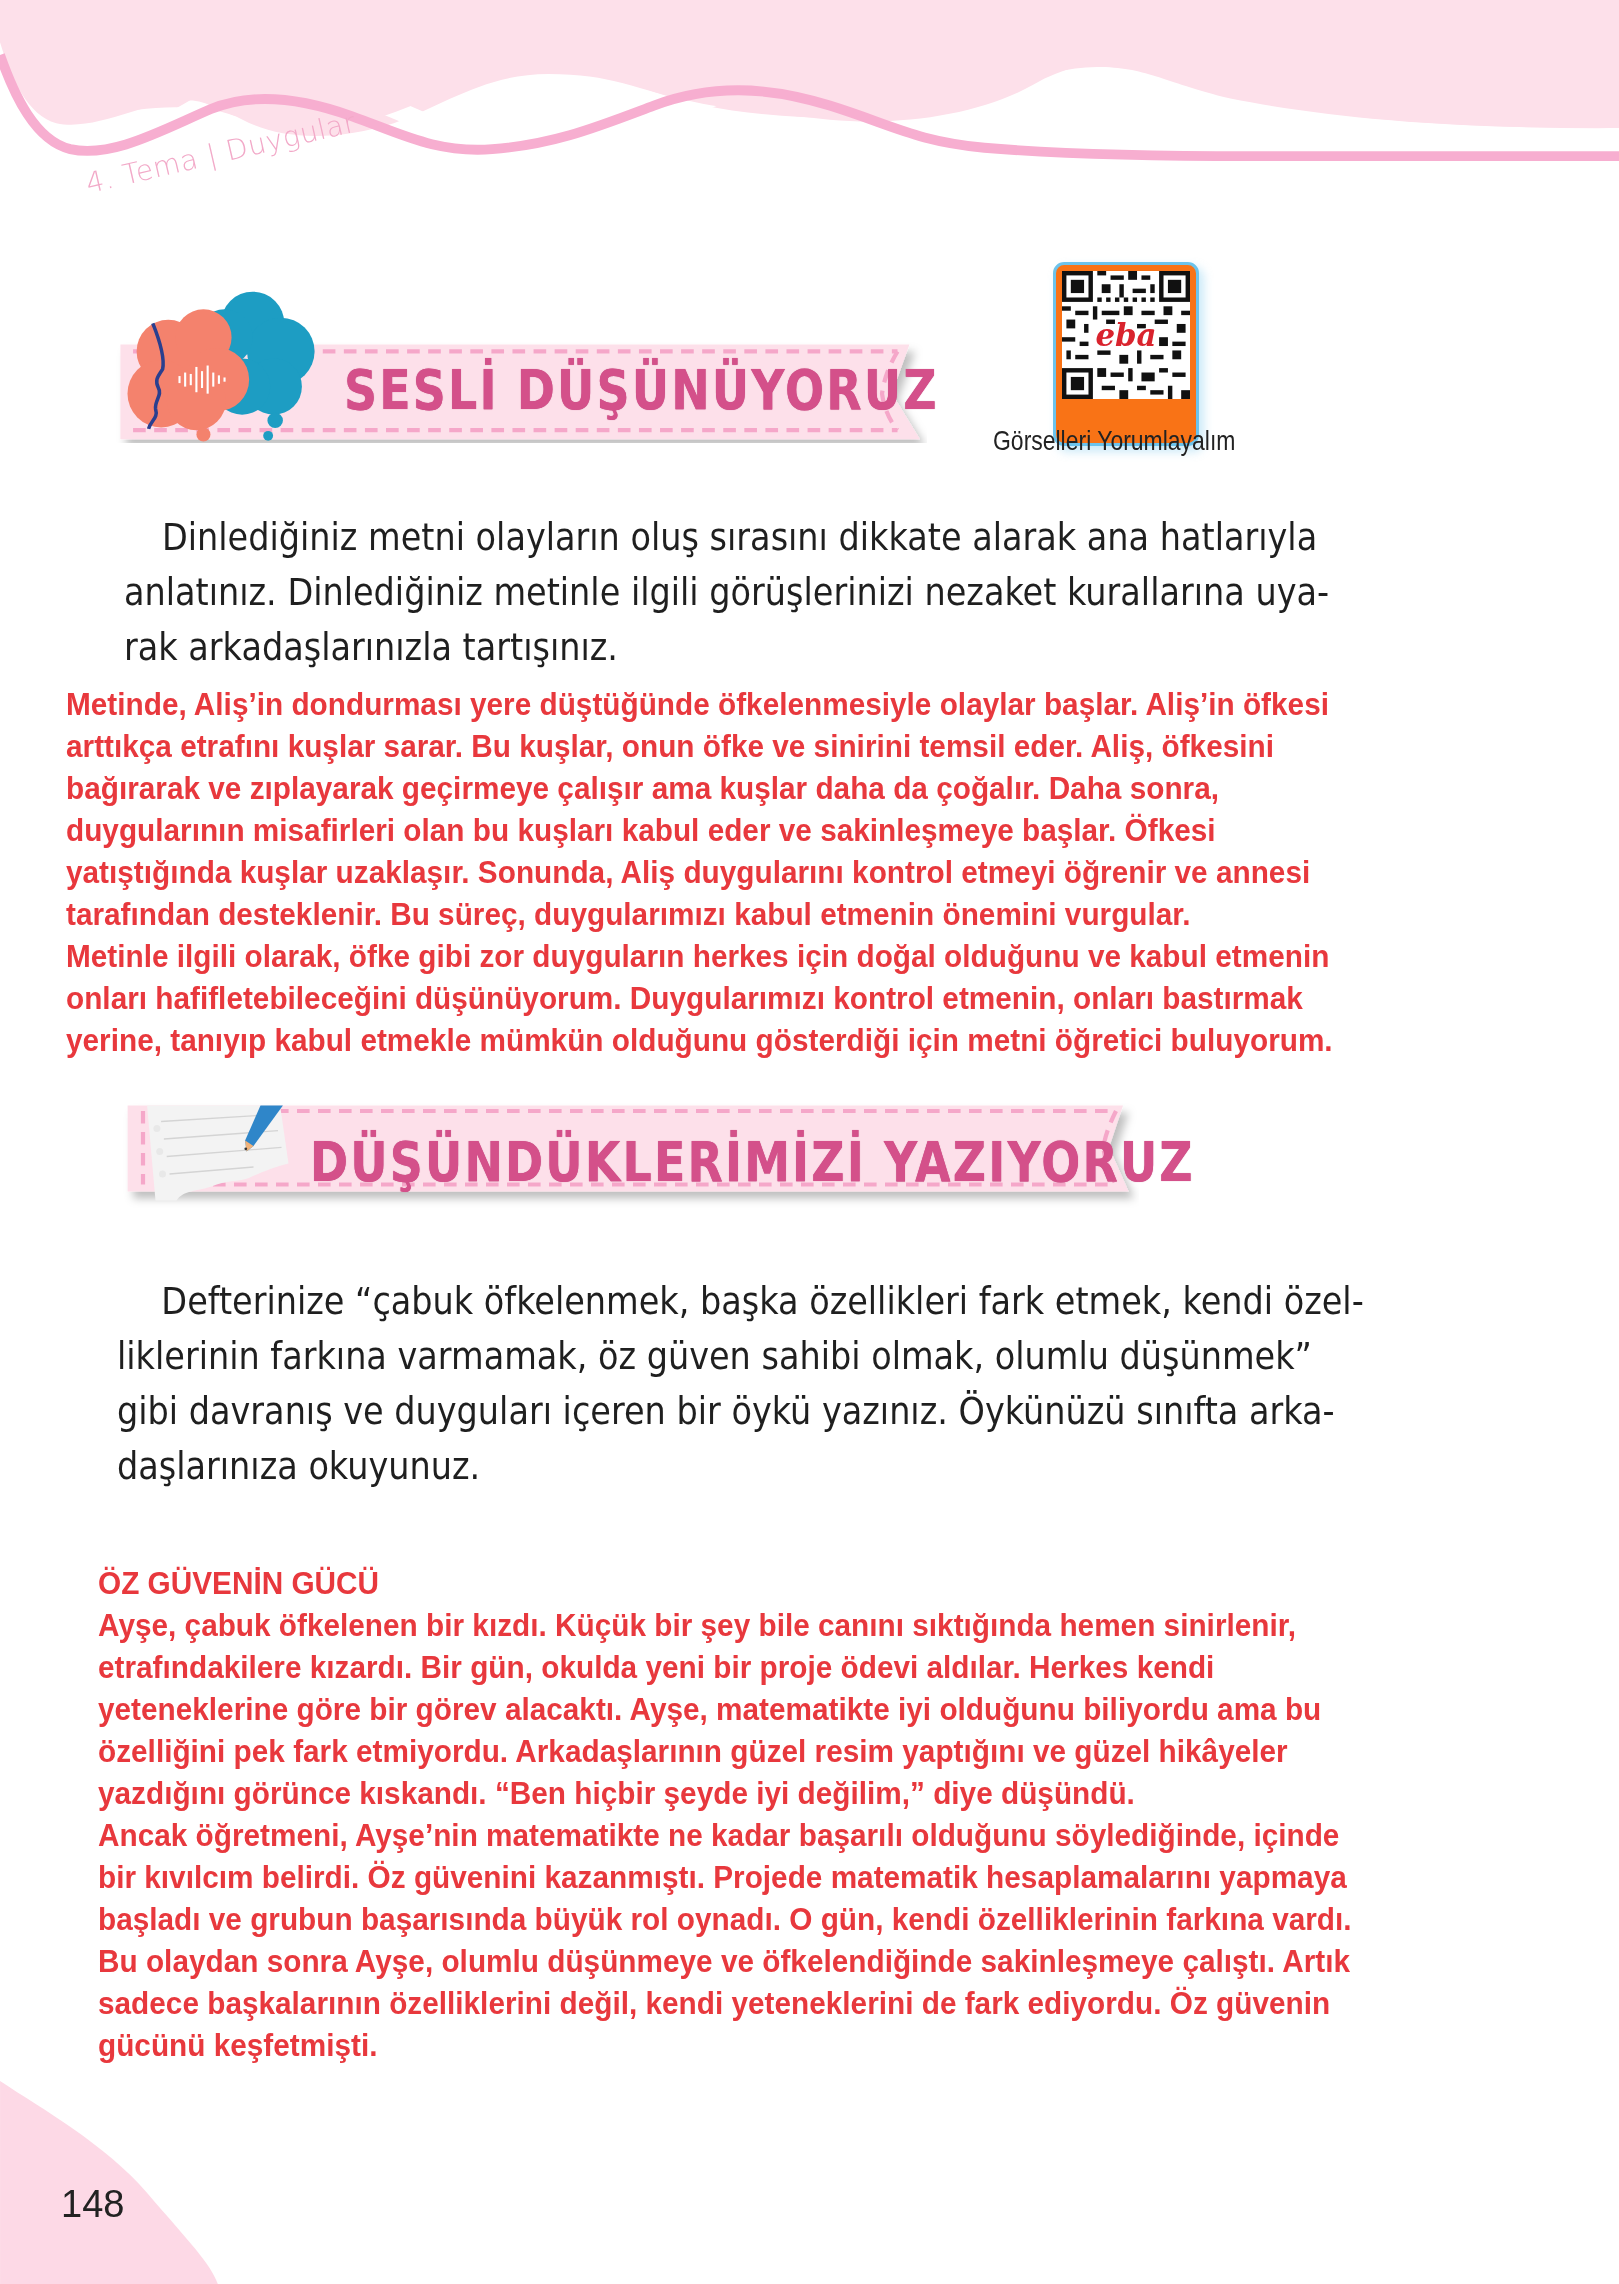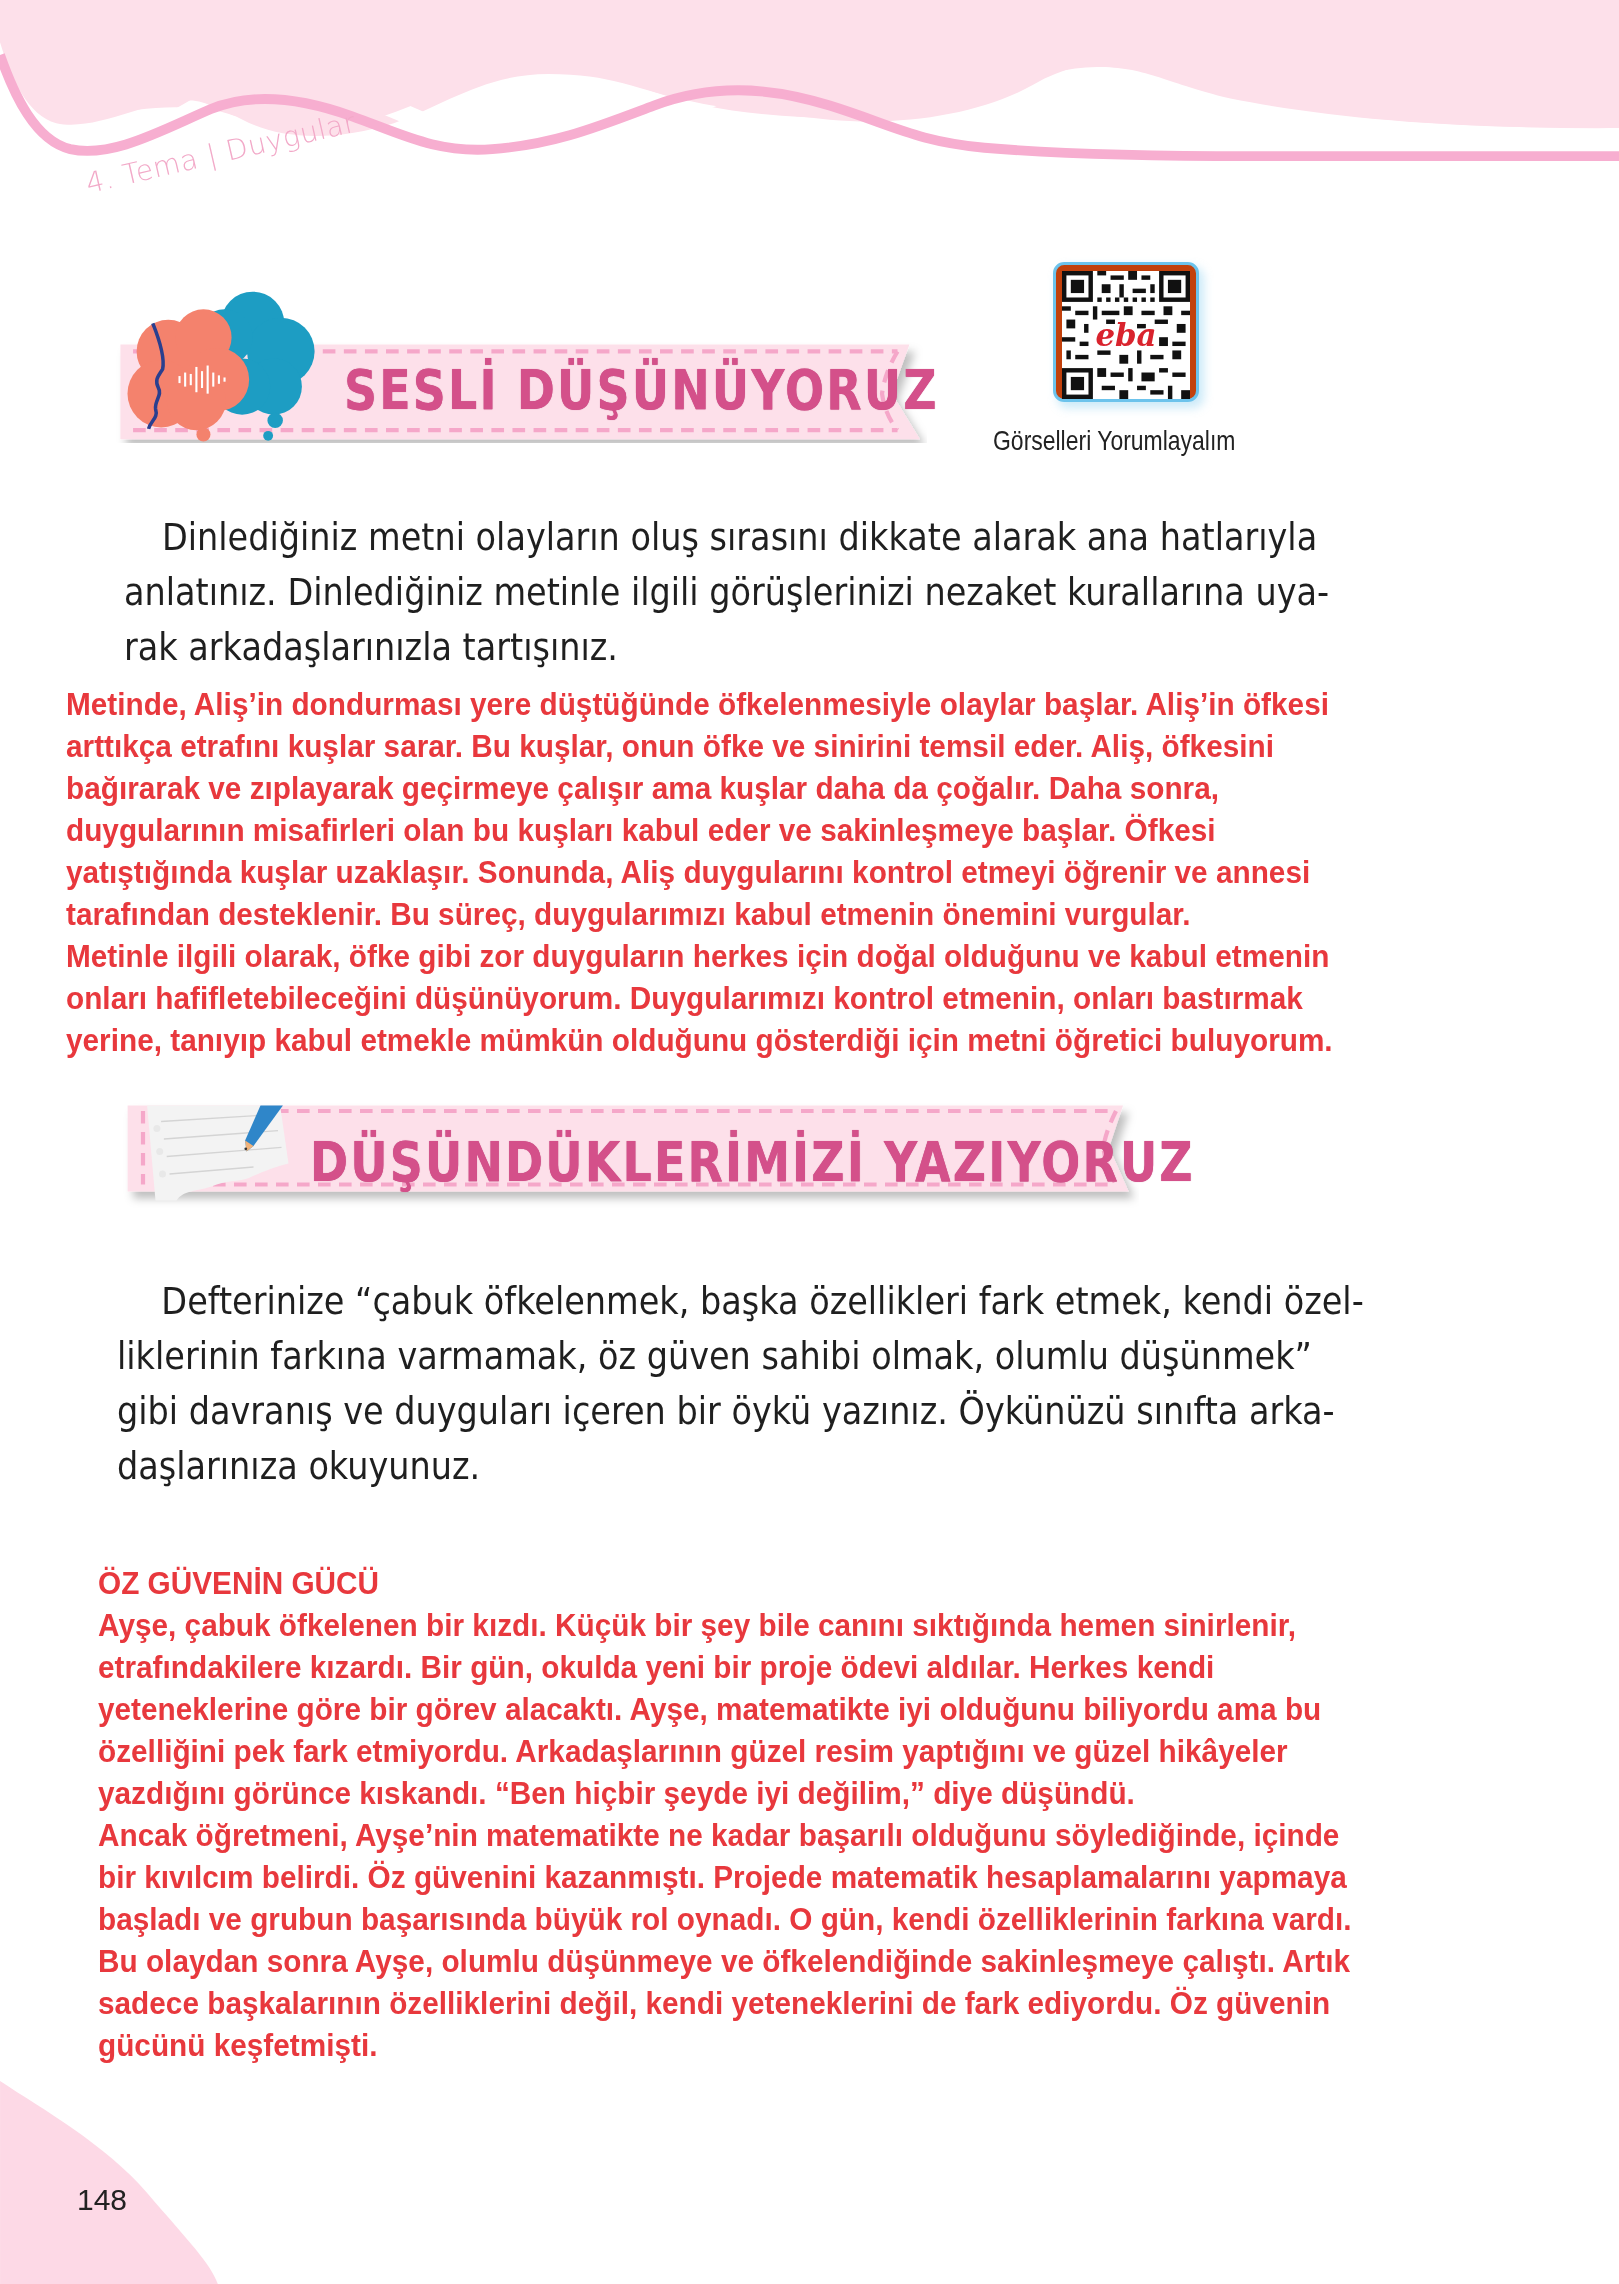--- a/index.html
+++ b/index.html
@@ -28,22 +28,22 @@
   }
 
   .banner-1 { left: 112px; top: 281px; width: 815px; height: 162px; }
   .banner-1 .banner-title { left: 232px; top: 76px; font-size: 46px; transform: scaleY(1.2); transform-origin: left top; }
 
   .banner-2 { left: 120px; top: 1097px; width: 1019px; height: 112px; }
   .banner-2 .banner-title { left: 190px; top: 32px; font-size: 46px; transform: scaleY(1.2); transform-origin: left top; }
 
   
   .qr-box {
-    position: absolute; left: 1053px; top: 262px; width: 146px; height: 140px;
-    border: 3.5px solid #6cc3ec; border-radius: 11.2px; background: #c2410c;
+    position: absolute; left: 1053px; top: 262px; width: 146px; height: 184px;
+    border: 3.5px solid #6cc3ec; border-radius: 11.2px; background: #f97316;
     box-shadow: 4.2px 5.6px 9.8px rgba(108,195,236,0.35);
   }
   .qr-box svg { position: absolute; left: 5.6px; top: 5.6px; }
   .qr-caption {
     position: absolute; left: 993px; top: 425px; font-size: 28px; color: #222;
     font-family: "Liberation Sans", sans-serif; transform: scaleX(0.82); transform-origin: left top;
     white-space: nowrap;
   }
 
   
@@ -63,21 +63,21 @@
     font-family: "Liberation Sans", sans-serif; font-weight: bold;
     font-size: 32px; line-height: 42px; white-space: nowrap;
     transform: scaleX(0.93); transform-origin: left top;
   }
   .answer div { white-space: nowrap; }
   .answer-1 { left: 66px; top: 683px; }
   .answer-2 { left: 98px; top: 1562px; }
   .answer-2 .story-title { font-size: 32px; }
 
   .page-number {
-    position: absolute; left: 77px; top: 2183px; font-size: 30px; color: #222;
+    position: absolute; left: 61px; top: 2183px; font-size: 38px; color: #222;
     font-family: "Liberation Sans", sans-serif;
     text-align: right;
   }
 </style>
 </head>
 <body>
 
 <svg class="top-wave" viewBox="0 0 2304 260" width="1620" height="183">
   <path d="M0,0 L2304,0 L2304,180 C2100,185 1900,170 1750,140 C1650,115 1630,95 1560,95 C1480,95 1420,140 1350,155 C1250,175 1100,170 1000,150 C900,125 870,105 780,105 C690,105 630,150 560,175 C480,200 400,200 345,170 C300,145 200,150 150,165 C100,180 70,180 0,50 Z" fill="#fde0ea"></path>
   <path d="M0,75 C40,150 75,200 95,205 C140,205 200,180 280,140 C340,110 380,70 440,70 L440,70" fill="none" stroke="none"></path>

